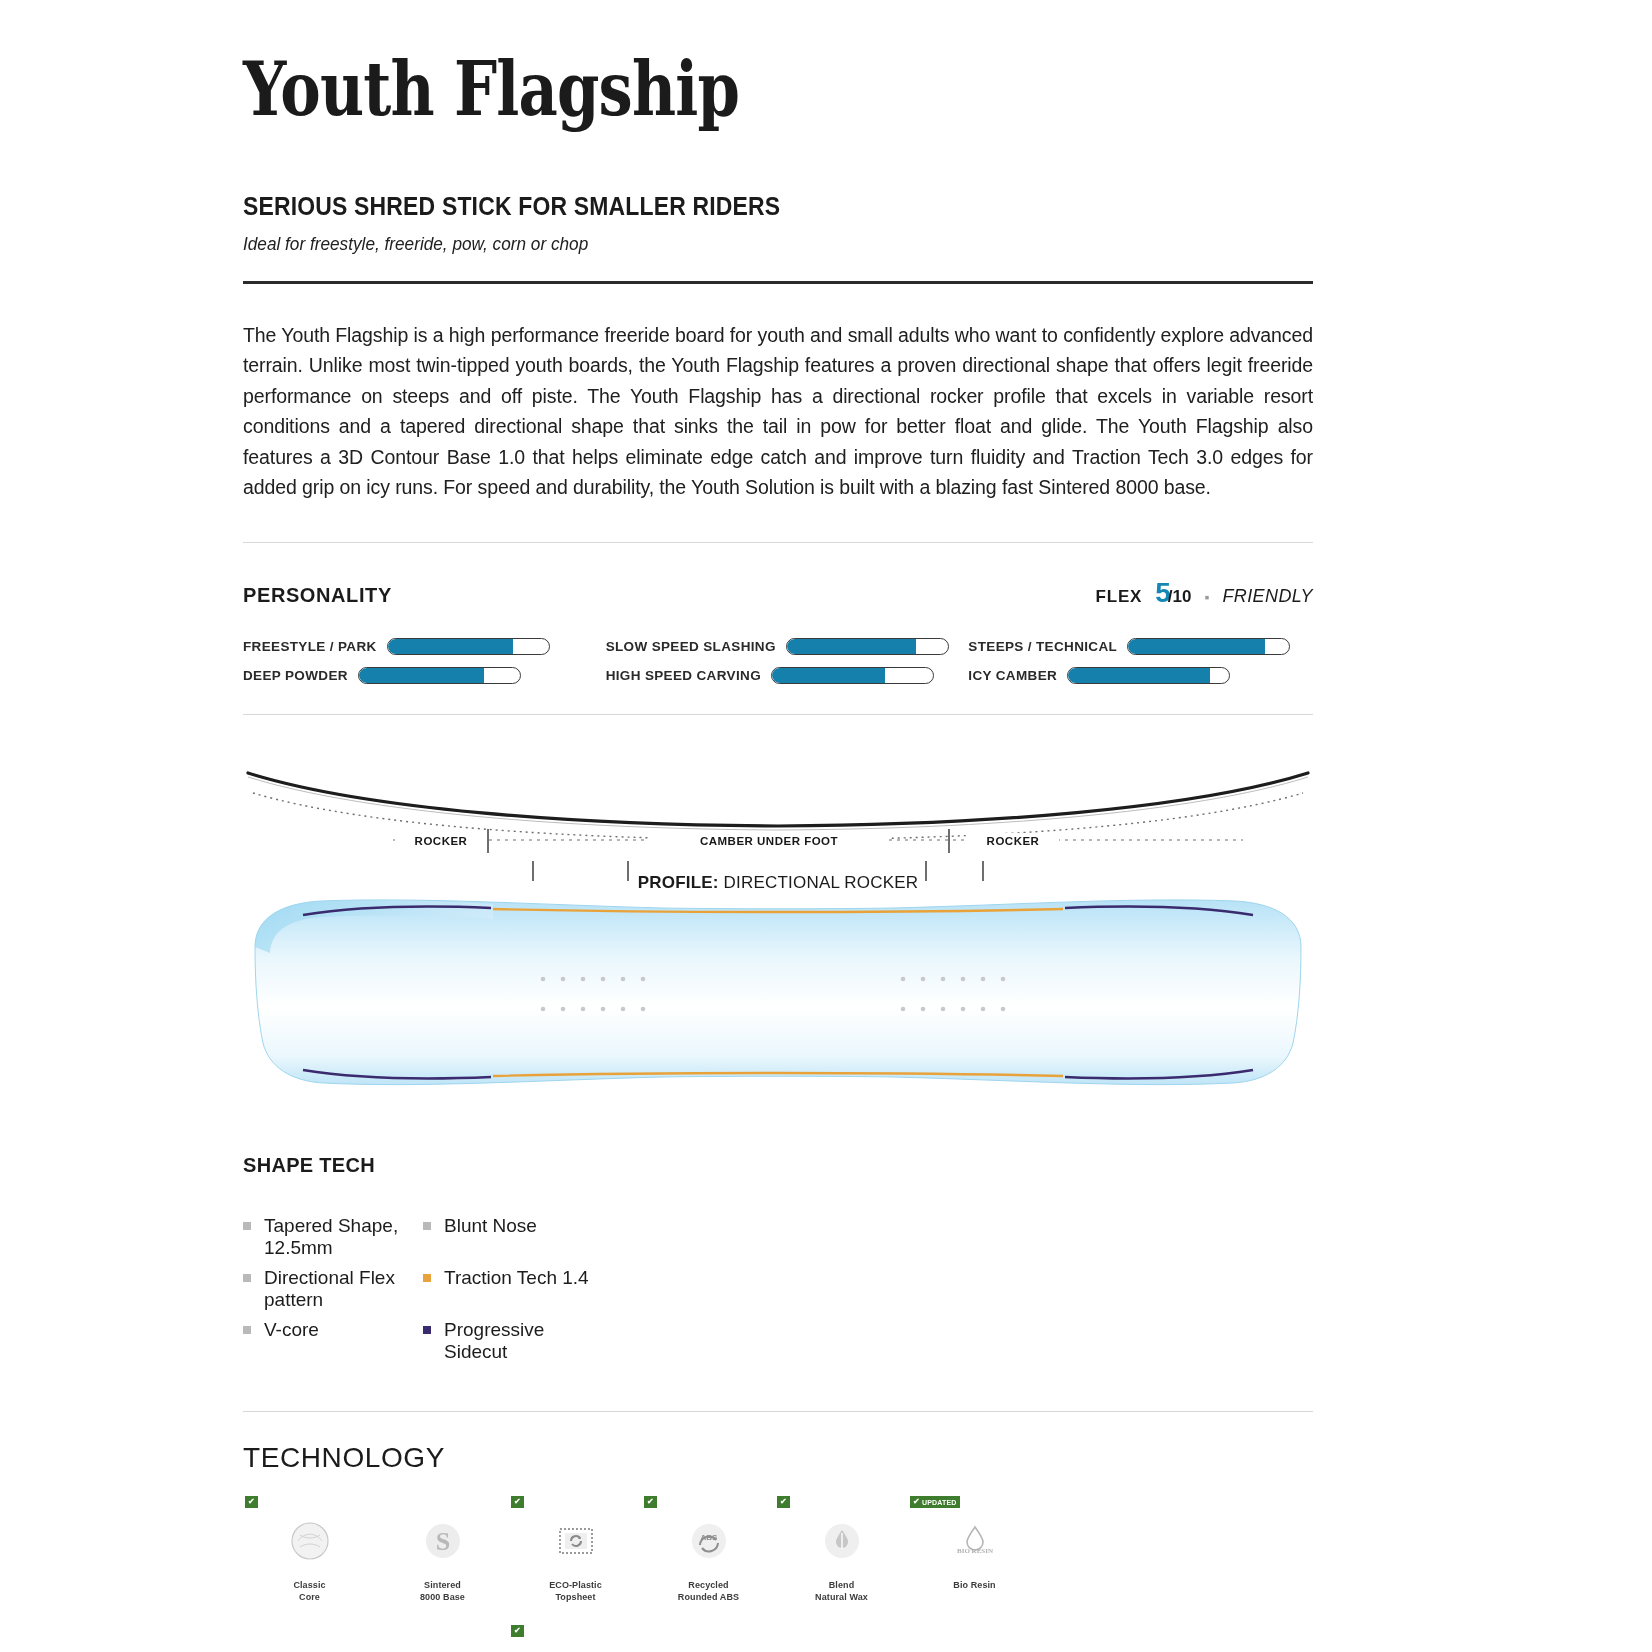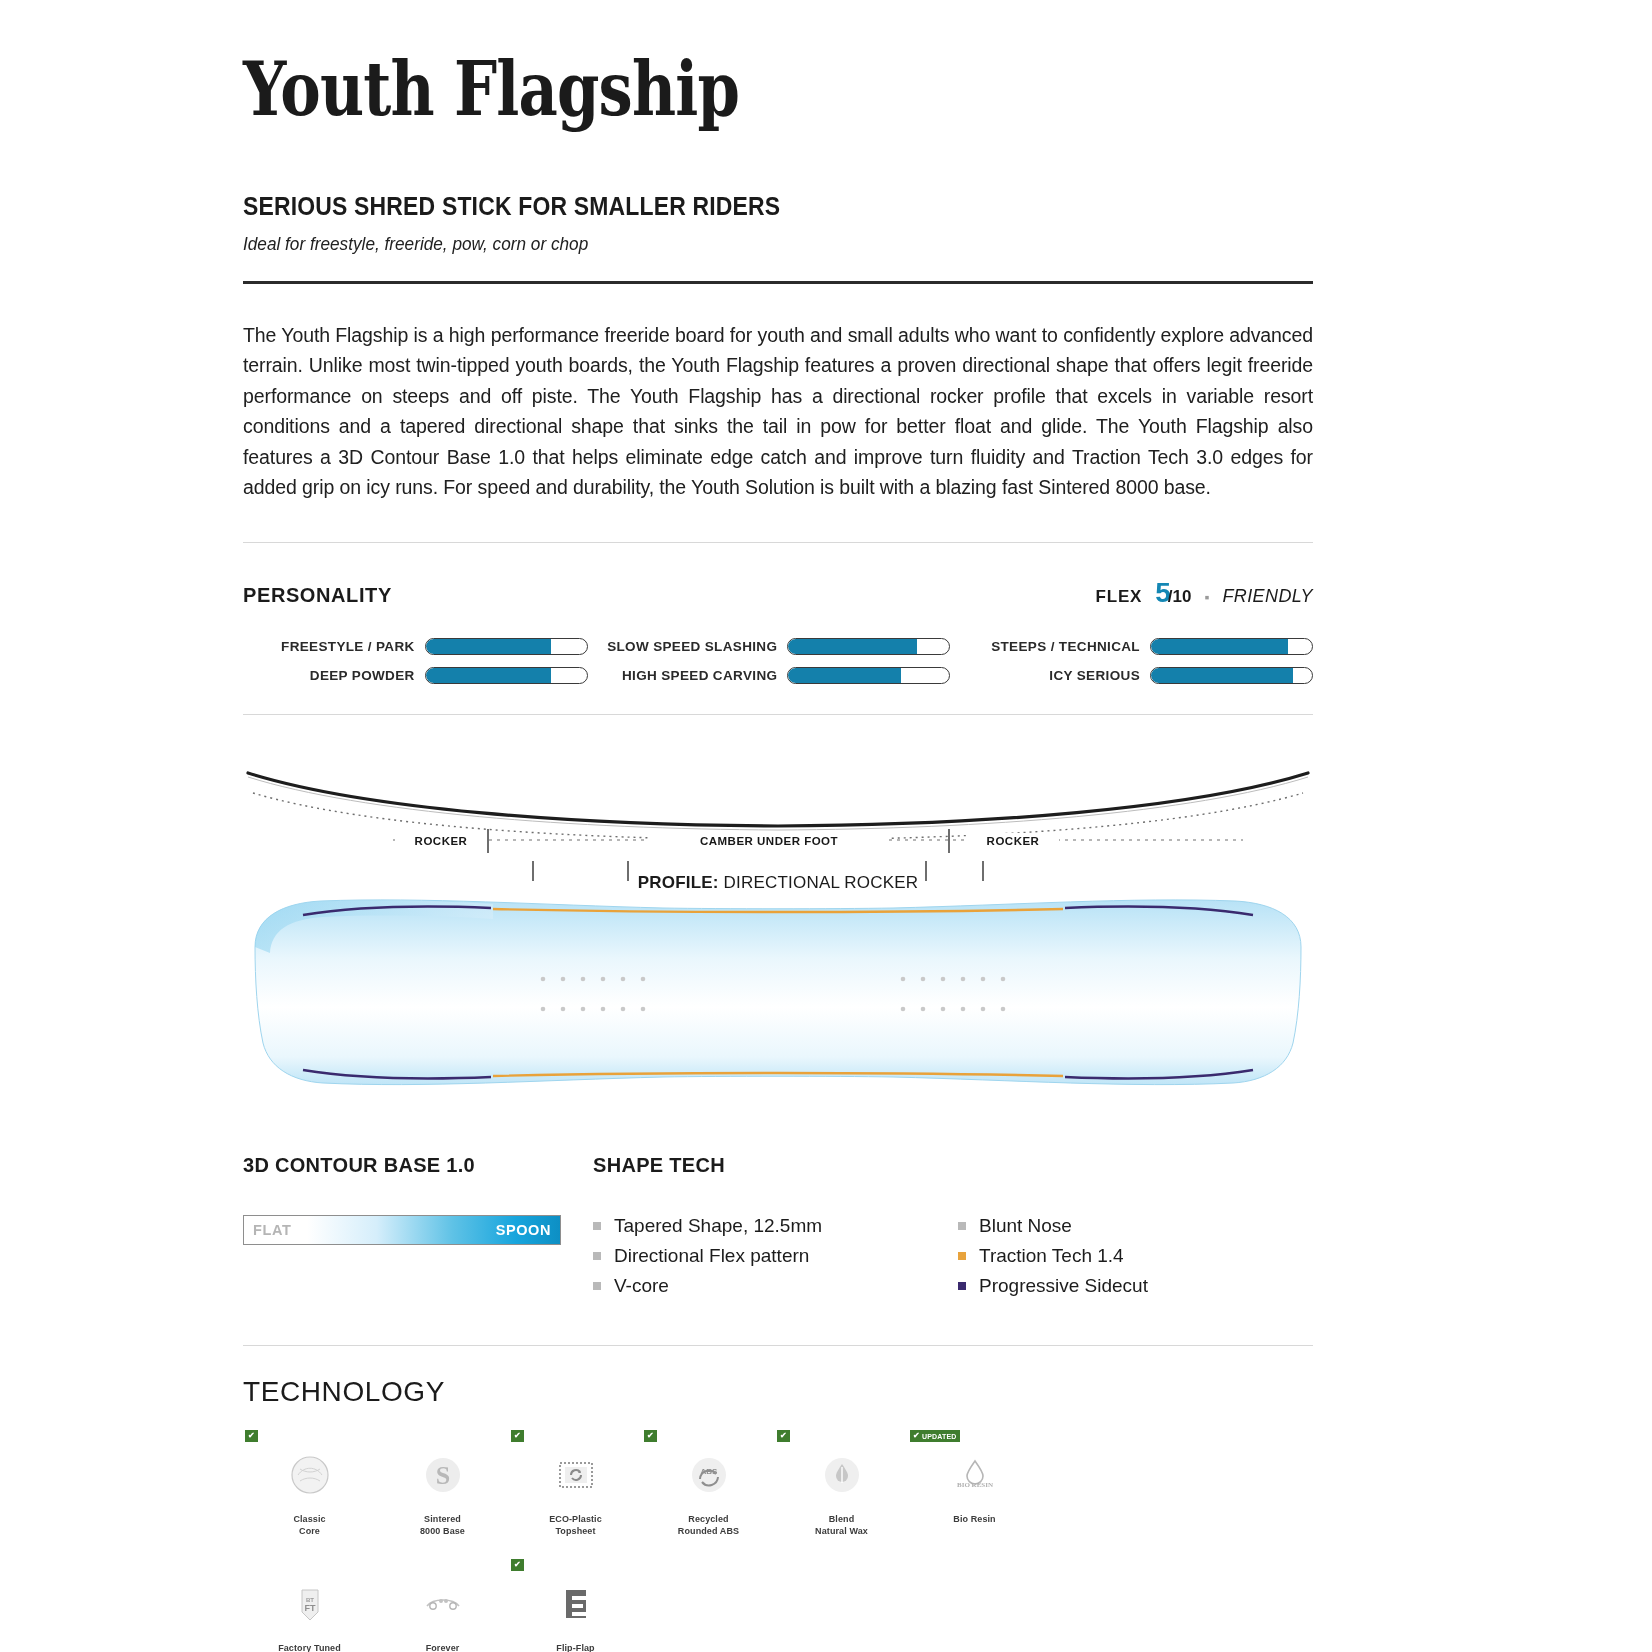--- a/index.html
+++ b/index.html
@@ -72,21 +72,21 @@
   .flex-dot { color: #9a9a9a; font-size: 14px; }
   .flex-word { font-style: italic; font-weight: 400; font-size: 18px; letter-spacing: 0.4px; }
 
   .bars {
     margin-top: 31px;
     display: grid;
     grid-template-columns: 1fr 1fr 1fr;
     column-gap: 18px;
     row-gap: 12px;
   }
-  .bar-row { display: flex; align-items: center; justify-content: flex-end; gap: 10px; }
+  .bar-row { display: flex; align-items: center; gap: 10px; }
   .bar-label {
     font-size: 13.5px; font-weight: 700; letter-spacing: 0.35px;
     color: #2a2a2a; white-space: nowrap; text-align: right;
   }
   .bar-track {
     width: 163px; height: 17px; border-radius: 9px;
     border: 1.4px solid #3a3a3a; background: #ffffff;
     position: relative; overflow: hidden; flex: 0 0 auto;
   }
   .bar-fill {
@@ -202,21 +202,21 @@
             <div class="bar-fill" style="width: 78%; background: rgb(20, 128, 171);"></div>
           </div>
         </div>
         <div class="bar-row">
           <div class="bar-label">HIGH SPEED CARVING</div>
           <div class="bar-track">
             <div class="bar-fill" style="width: 70%; background: rgb(20, 128, 171);"></div>
           </div>
         </div>
         <div class="bar-row">
-          <div class="bar-label">ICY SERIOUS</div>
+          <div class="bar-label">ICY CAMBER</div>
           <div class="bar-track">
             <div class="bar-fill" style="width: 88%; background: rgb(20, 128, 171);"></div>
           </div>
         </div>
       </div>
 
   <div class="rule-thin" style="margin-top:30px"></div>
 
   <div class="profile-block">
     <svg class="profile-svg" viewBox="0 0 1070 140">
@@ -294,27 +294,20 @@
             <circle cx="700" cy="114" r="2.3"></circle>
         <circle cx="720" cy="114" r="2.3"></circle>
             <circle cx="740" cy="114" r="2.3"></circle>
             <circle cx="760" cy="114" r="2.3"></circle>
       </g>
     </svg>
   </div>
 
   <div class="two-col">
     <div>
-      <div class="col-title">3D CONTOUR BASE 1.0</div>
-      <div class="spoon-bar">
-        <span class="spoon-flat">FLAT</span>
-        <span class="spoon-spoon">SPOON</span>
-      </div>
-    </div>
-    <div>
       <div class="col-title">SHAPE TECH</div>
       <div class="tech-grid" id="shape-tech-list">
             <div class="tech-item">
               <span class="tech-bullet" style="background: rgb(185, 185, 185);"></span>
               <span>Tapered Shape, 12.5mm</span>
             </div>
             <div class="tech-item">
               <span class="tech-bullet" style="background: rgb(185, 185, 185);"></span>
               <span>Blunt Nose</span>
             </div>

